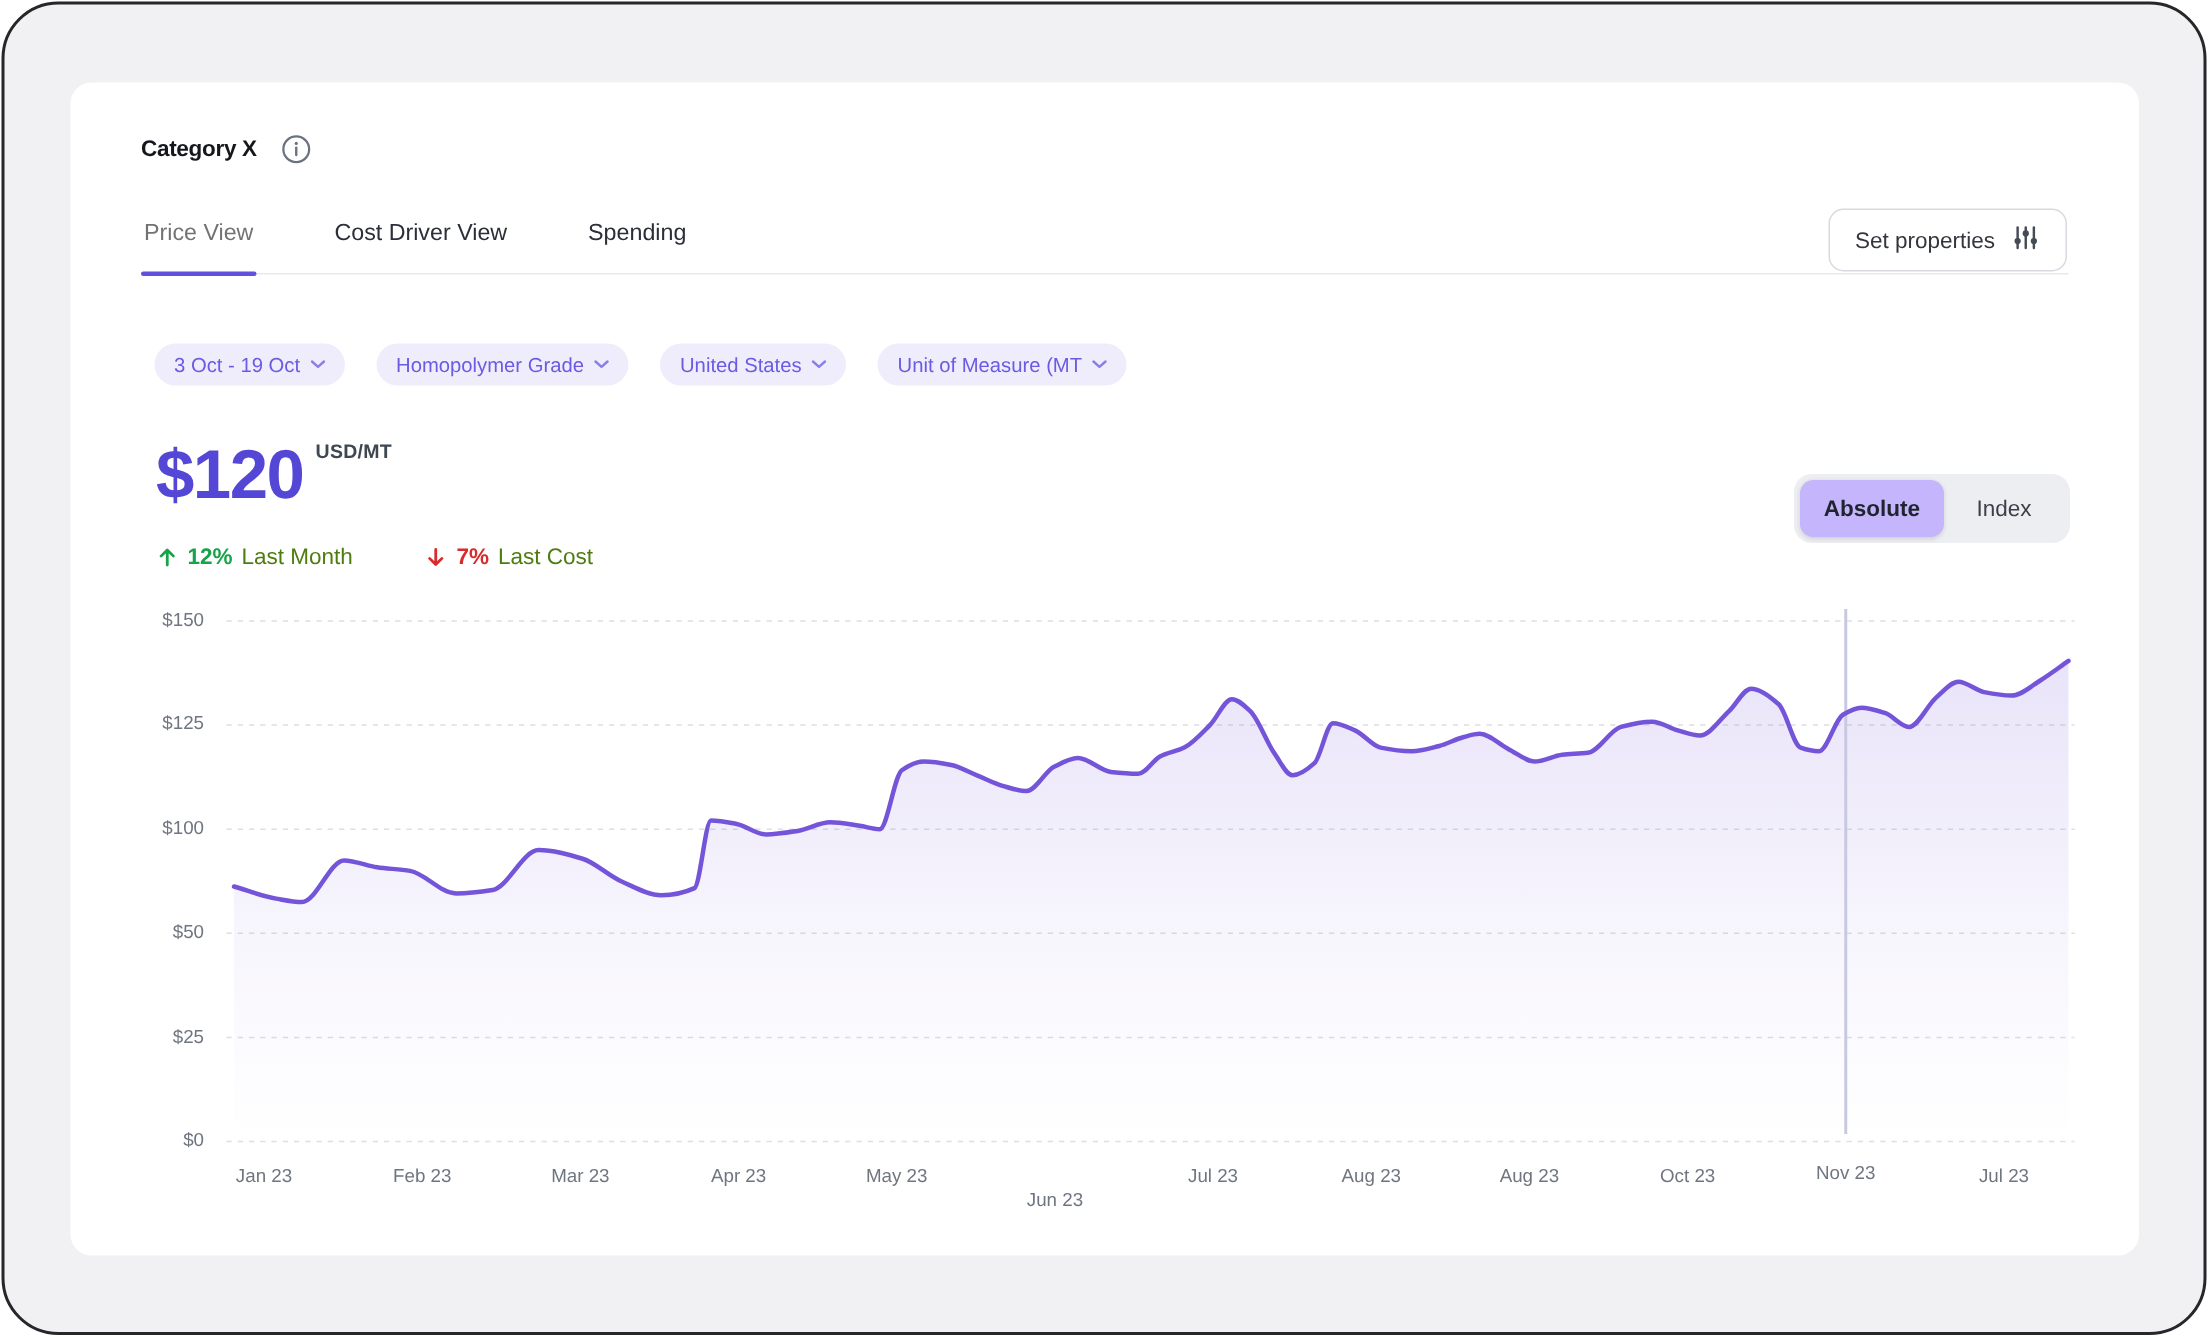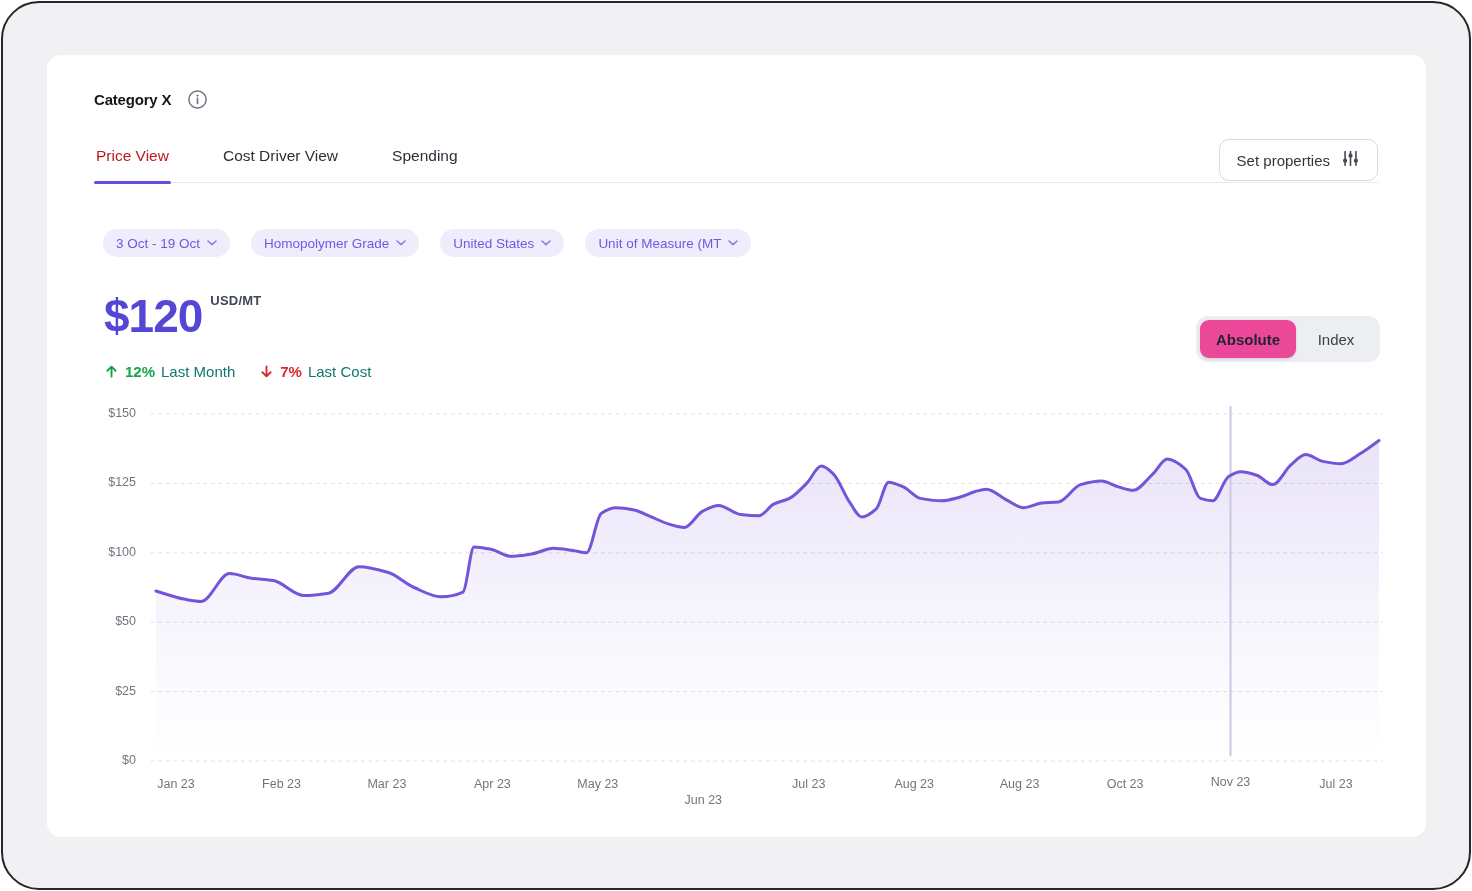--- a/index.html
+++ b/index.html
@@ -12,56 +12,56 @@
 
   
   .title-row { position:absolute; left:47px; top:34px; display:flex; align-items:center; gap:16px; }
   .page-title { font-size:15px; font-weight:700; color:#14171C; letter-spacing:-0.2px; }
   .info-icon { display:inline-flex; cursor:pointer; }
 
   
   .tabs { position:absolute; left:47px; right:47px; top:86px; display:flex; gap:50px; border-bottom:1px solid #E9E9EE; }
   .tab { position:relative; background:none; border:none; font-family:inherit; font-size:15.5px; font-weight:500;
          color:#2A2F38; padding:6px 2px 17px 2px; cursor:pointer; }
-  .tab.active { color:#b91c1c; }
+  .tab.active { color:#737373; }
   .tab.active::after { content:''; position:absolute; left:0; right:0; bottom:-2px; height:3px; background:#6051DE; border-radius:2px; }
 
   .btn-properties { position:absolute; right:48px; top:84px; height:42px; display:flex; align-items:center; gap:11px;
          background:#fff; border:1px solid #D8DAE0; border-radius:10px; padding:0 17px; font-family:inherit;
          font-size:15px; font-weight:500; color:#33363C; cursor:pointer; }
 
   
   .chips { position:absolute; left:56px; top:174px; display:flex; gap:21px; }
   .chip { display:flex; align-items:center; gap:7px; height:28px; padding:0 13px; background:#EFEDFC; border:none;
           border-radius:14px; font-family:inherit; font-size:13.5px; font-weight:500; color:#6A5BE2; cursor:pointer; }
   .chip .chev { width:10px; height:6px; }
   .chip .chev path { fill:none; stroke:#8A7EE8; stroke-width:1.6; stroke-linecap:round; stroke-linejoin:round; }
 
   
   .price-row { position:absolute; left:57px; top:238px; display:flex; align-items:flex-start; gap:8px; }
   .price-value { font-size:46px; font-weight:700; color:#5547D6; line-height:1; letter-spacing:-1px; }
   .price-unit { font-size:13px; font-weight:700; color:#3F4752; padding-bottom:5px; letter-spacing:0.2px; }
 
-  .delta-row { position:absolute; left:57px; top:308px; display:flex; align-items:center; gap:24px; }
+  .delta-row { position:absolute; left:57px; top:308px; display:flex; align-items:center; gap:48px; }
   .delta { display:flex; align-items:center; gap:6px; font-size:15px; }
   .delta .pct { font-weight:700; }
   .delta .pct.up { color:#17A34A; }
   .delta .pct.down { color:#D92B2B; }
-  .delta .dlabel { color:#0f766e; }
+  .delta .dlabel { color:#4d7c0f; }
   .arrow-svg { width:15px; height:15px; }
   .arrow-svg path { fill:none; stroke-width:2; stroke-linecap:round; stroke-linejoin:round; }
   .arrow-svg.up path { stroke:#17A34A; }
   .arrow-svg.down path { stroke:#D92B2B; }
 
   
   .seg { position:absolute; right:46px; top:261px; width:184px; height:46px; background:#EDEEF2; border-radius:12px;
          padding:4px; display:flex; }
   .seg-opt { border:none; background:none; font-family:inherit; font-size:15px; font-weight:500; color:#3B4049;
          border-radius:9px; cursor:pointer; flex:1; }
-  .seg-opt.active { flex:1.2; background:#ec4899; color:#1F2430; font-weight:600; box-shadow:0 1px 3px rgba(25,28,40,0.14); }
+  .seg-opt.active { flex:1.2; background:#c4b5fd; color:#1F2430; font-weight:600; box-shadow:0 1px 3px rgba(25,28,40,0.14); }
 
   
   #chart-svg { position:absolute; left:0; top:0; width:1379px; height:782px; pointer-events:none; }
   #chart-labels { position:absolute; left:0; top:0; width:1396px; height:782px; pointer-events:none; }
   .y-tick { position:absolute; width:60px; text-align:right; font-size:12.5px; color:#6F7680; }
   .x-tick { position:absolute; transform:translateX(-50%); font-size:12.5px; color:#6F7680; white-space:nowrap; }
   .chart-hit { position:absolute; left:104px; top:351px; width:1232px; height:355px; cursor:crosshair; }
 
   .info-svg circle.ring { fill:none; stroke:#6B7280; stroke-width:1.5; }
   .info-svg .stem { stroke:#6B7280; stroke-width:1.6; stroke-linecap:round; }

